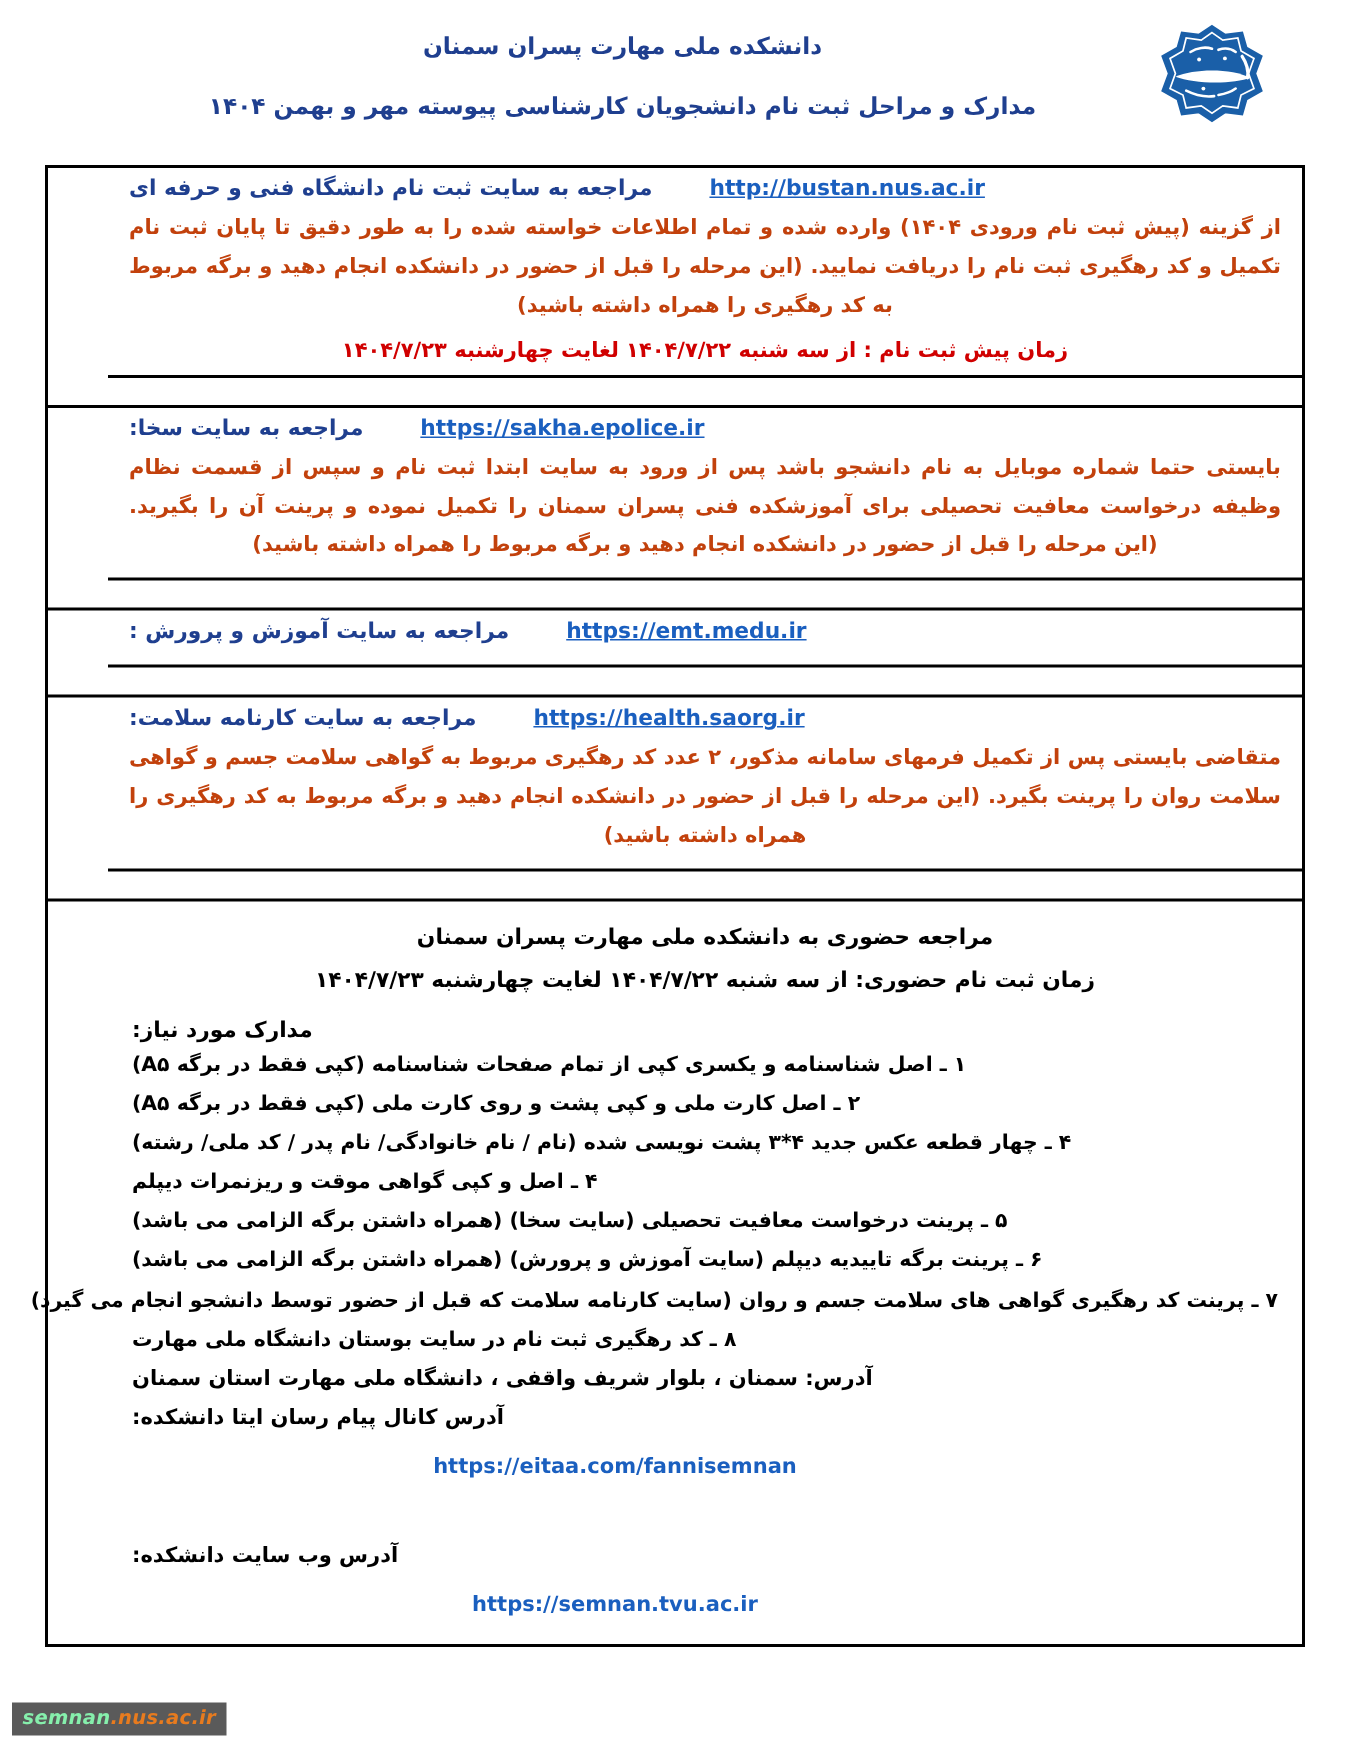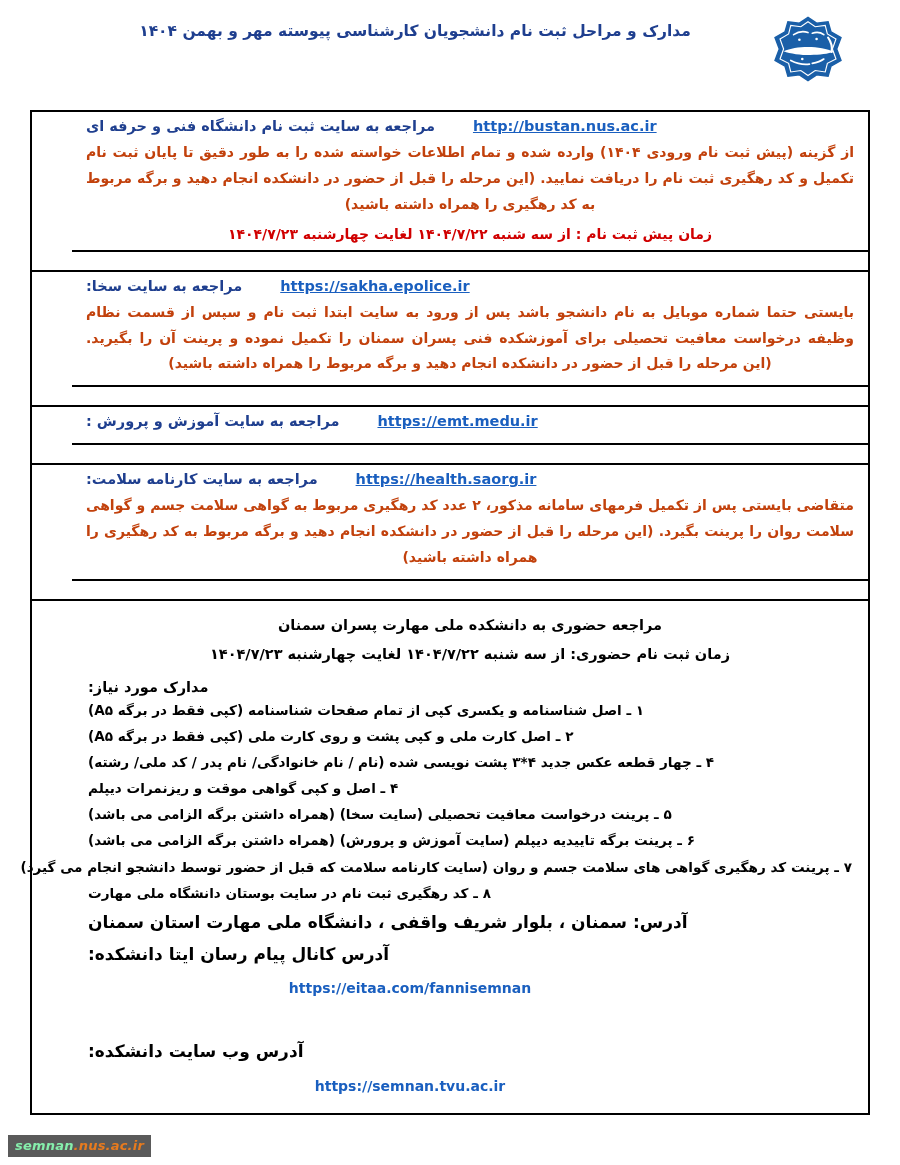--- a/index.html
+++ b/index.html
@@ -131,21 +131,21 @@
   .docs-list li {
     text-align: left;
     font-weight: bold;
     font-size: 13.6px;
     line-height: 1.92;
     white-space: nowrap;
   }
   .addr-line {
     text-align: left;
     font-weight: bold;
-    font-size: 17px;
+    font-size: 14px;
     line-height: 1.9;
     direction: rtl;
   }
   .link-center {
     text-align: center;
     margin: 8px 0 4px 0;
   }
   .link-center .url {
     color: #1a5fbf;
     font-weight: bold;
@@ -189,20 +189,21 @@
         <path d="M40 26 C46 22, 54 21, 60 23" stroke="#ffffff" stroke-width="2.4" fill="none" stroke-linecap="round"></path>
         <path d="M66 24 C72 22, 78 23, 82 26" stroke="#ffffff" stroke-width="2.4" fill="none" stroke-linecap="round"></path>
         <path d="M36 62 C44 66, 54 68, 62 67" stroke="#ffffff" stroke-width="2.4" fill="none" stroke-linecap="round"></path>
         <path d="M66 66 C72 65, 78 63, 82 60" stroke="#ffffff" stroke-width="2.4" fill="none" stroke-linecap="round"></path>
         <circle cx="48" cy="33" r="1.8" fill="#ffffff"></circle>
         <circle cx="72" cy="32" r="1.8" fill="#ffffff"></circle>
         <circle cx="52" cy="60" r="1.8" fill="#ffffff"></circle>
       </svg>
     </div>
 
+    <div class="header-line first">دانشکده ملی مهارت پسران سمنان</div>
     <div class="header-line">مدارک و مراحل ثبت نام دانشجویان کارشناسی پیوسته مهر و بهمن ۱۴۰۴</div>
   </div>
 
   <div class="doc-table">
 
     <div class="row">
       <div class="sec-head">
         <span class="sec-head-title">مراجعه به سایت ثبت نام دانشگاه فنی و حرفه ای</span>
         <span class="sec-link">http://bustan.nus.ac.ir</span>
       </div>

